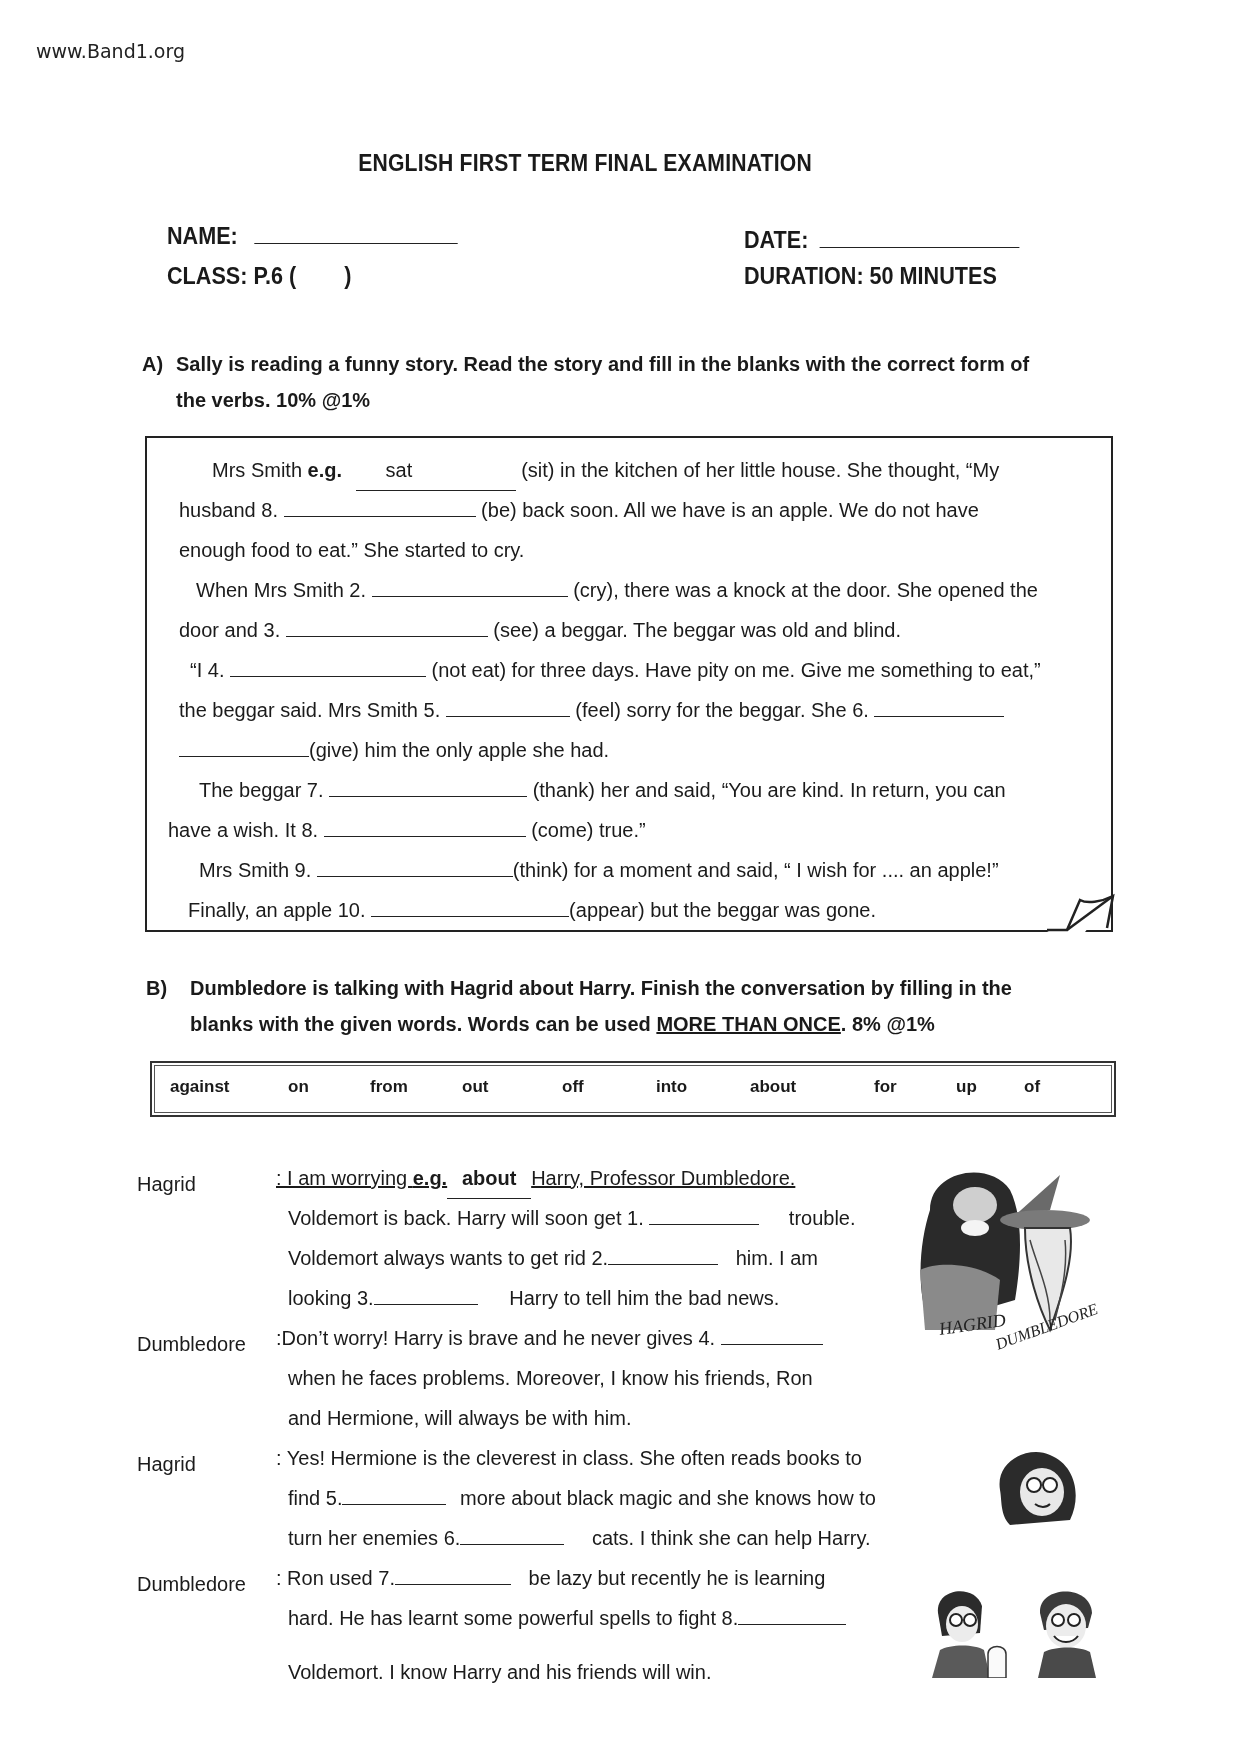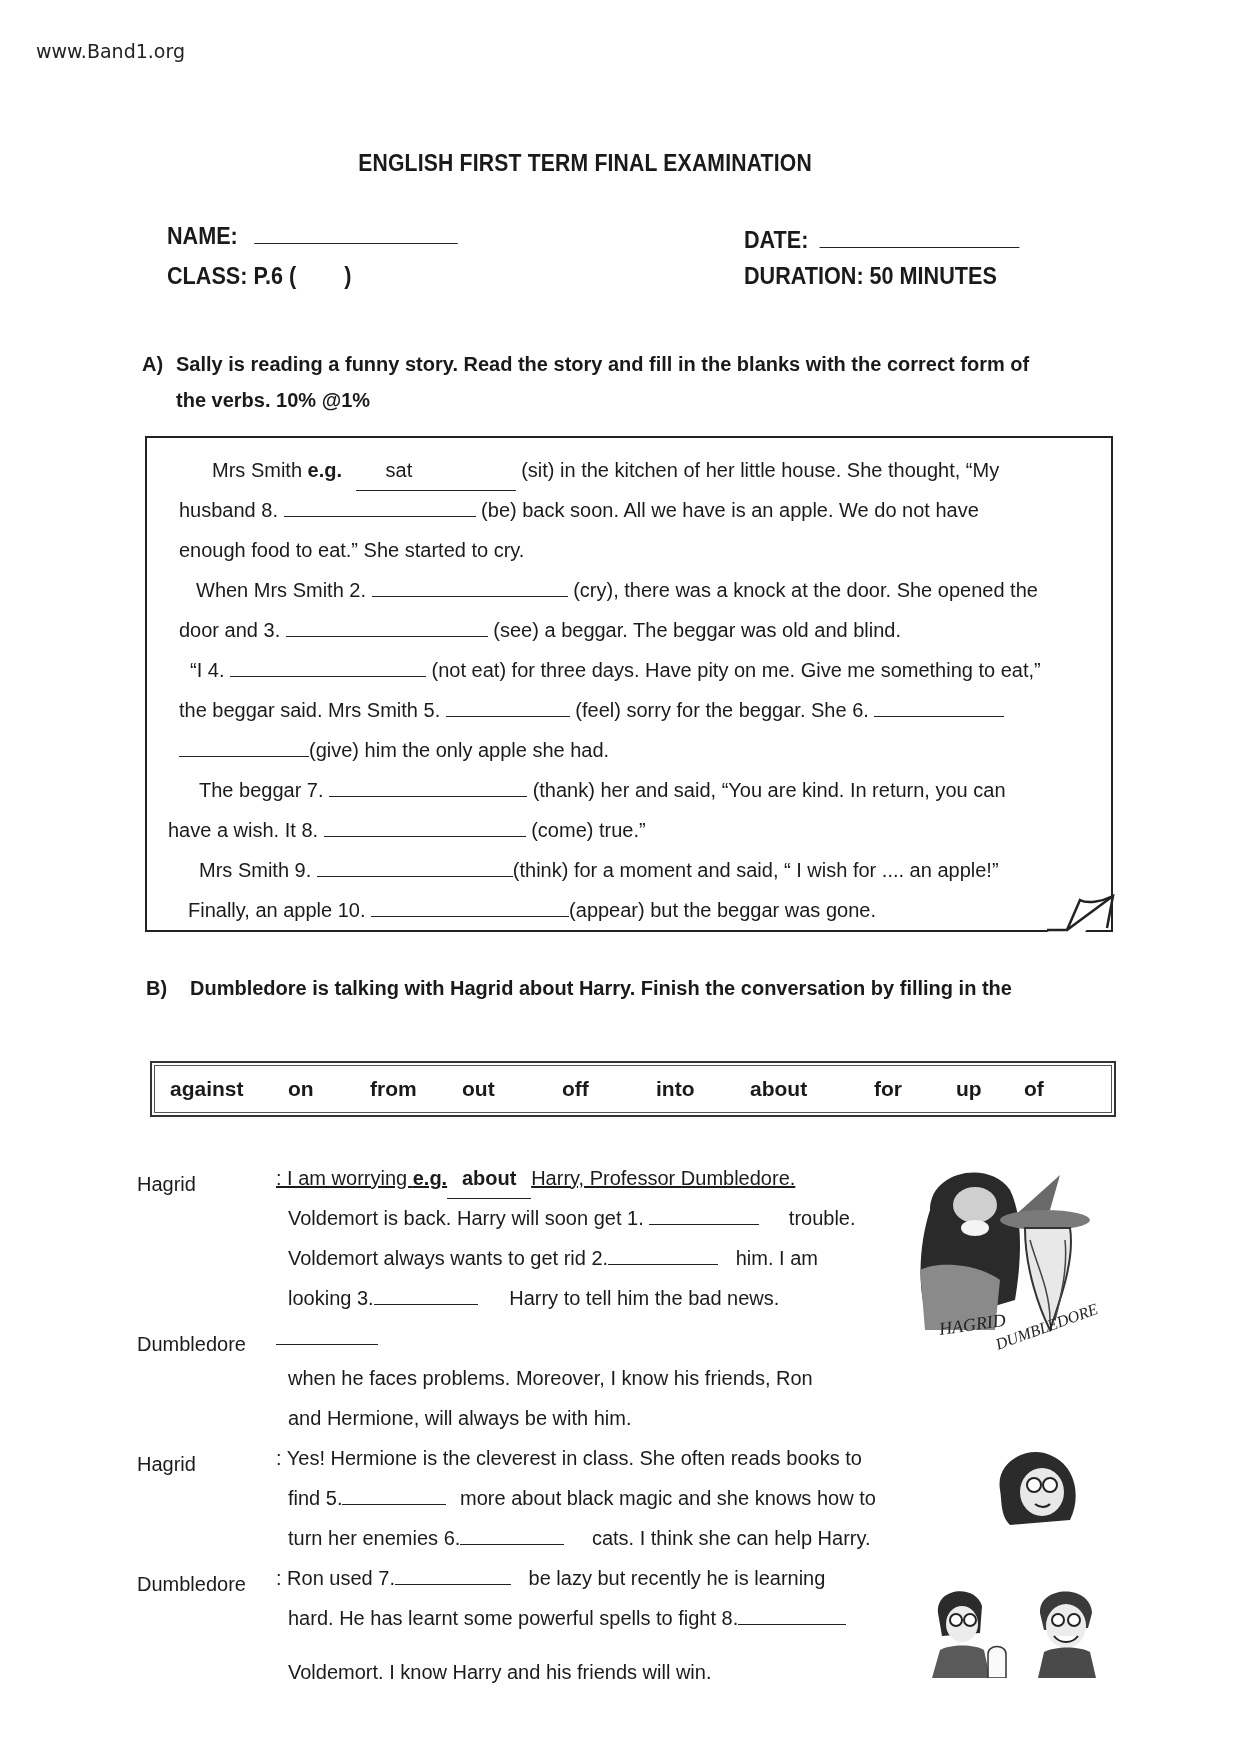--- a/index.html
+++ b/index.html
@@ -19,21 +19,21 @@
   
   .box-a { left: 145px; top: 436px; width: 968px; height: 496px; border: 2px solid #222; border-top-width: 2.5px; box-sizing: border-box; }
   .story { font-size: 20px; line-height: 40px; color: #1b1b1b; white-space: nowrap; }
   .story .line { position: absolute; }
   .ans { display: inline-block; border-bottom: 1.5px solid #222; text-align: center; }
   .curl { position: absolute; left: 1045px; top: 888px; }
 
   
   .bank { left: 150px; top: 1061px; width: 966px; height: 56px; border: 2.5px solid #333; box-sizing: border-box;
           box-shadow: inset 0 0 0 2px #fff, inset 0 0 0 3px #555; }
-  .bank .w { position: absolute; top: 14px; font-weight: bold; font-size: 21px; }
+  .bank .w { position: absolute; top: 14px; font-weight: bold; font-size: 17px; }
 
   
   .dlg { font-size: 20px; line-height: 40px; white-space: nowrap; color: #1b1b1b; }
   .speaker { position: absolute; font-size: 20px; }
   .pic { position: absolute; }
 </style>
 </head>
 <body>
 
 <div class="abs site-url">www.Band1.org</div>
@@ -121,20 +121,21 @@
   </div>
   <div class="line" style="left:188px; top:890px;">
     <span>Finally, an apple 10.</span>
     <span class="ans" style="width:198px;"></span><span>(appear) but the beggar was gone.</span>
   </div>
 </div>
 
 <div class="abs section-q" style="left:146px; top:970px; width:980px;">
   <span class="qlabel">B)</span>
   <span class="qtext" style="margin-left:44px;">Dumbledore is talking with Hagrid about Harry. Finish the conversation by filling in the</span>
+  <span class="qtext" style="margin-left:44px;"><span>blanks with the given words. Words can be used </span><span class="u">MORE THAN ONCE</span><span>. 8% @1%</span></span>
 </div>
 
 <div class="abs bank">
   <span class="w" style="left:18px;">against</span>
   <span class="w" style="left:136px;">on</span>
   <span class="w" style="left:218px;">from</span>
   <span class="w" style="left:310px;">out</span>
   <span class="w" style="left:410px;">off</span>
   <span class="w" style="left:504px;">into</span>
   <span class="w" style="left:598px;">about</span>
@@ -158,20 +159,21 @@
     <span>Voldemort always wants to get rid 2.</span><span class="ans" style="width:110px;"></span>
     <span style="margin-left:12px;">him. I am</span>
   </div>
   <div class="abs" style="left:288px; top:1278px;">
     <span>looking 3.</span><span class="ans" style="width:104px;"></span>
     <span style="margin-left:26px;">Harry to tell him the bad news.</span>
   </div>
 
   <div class="speaker" style="left:137px; top:1324px;">Dumbledore</div>
   <div class="abs" style="left:276px; top:1318px;">
+    <span>:Don’t worry! Harry is brave and he never gives 4.</span>
     <span class="ans" style="width:102px;"></span>
   </div>
   <div class="abs" style="left:288px; top:1358px;">
     <span>when he faces problems. Moreover, I know his friends, Ron</span>
   </div>
   <div class="abs" style="left:288px; top:1398px;">
     <span>and Hermione, will always be with him.</span>
   </div>
 
   <div class="speaker" style="left:137px; top:1444px;">Hagrid</div>

